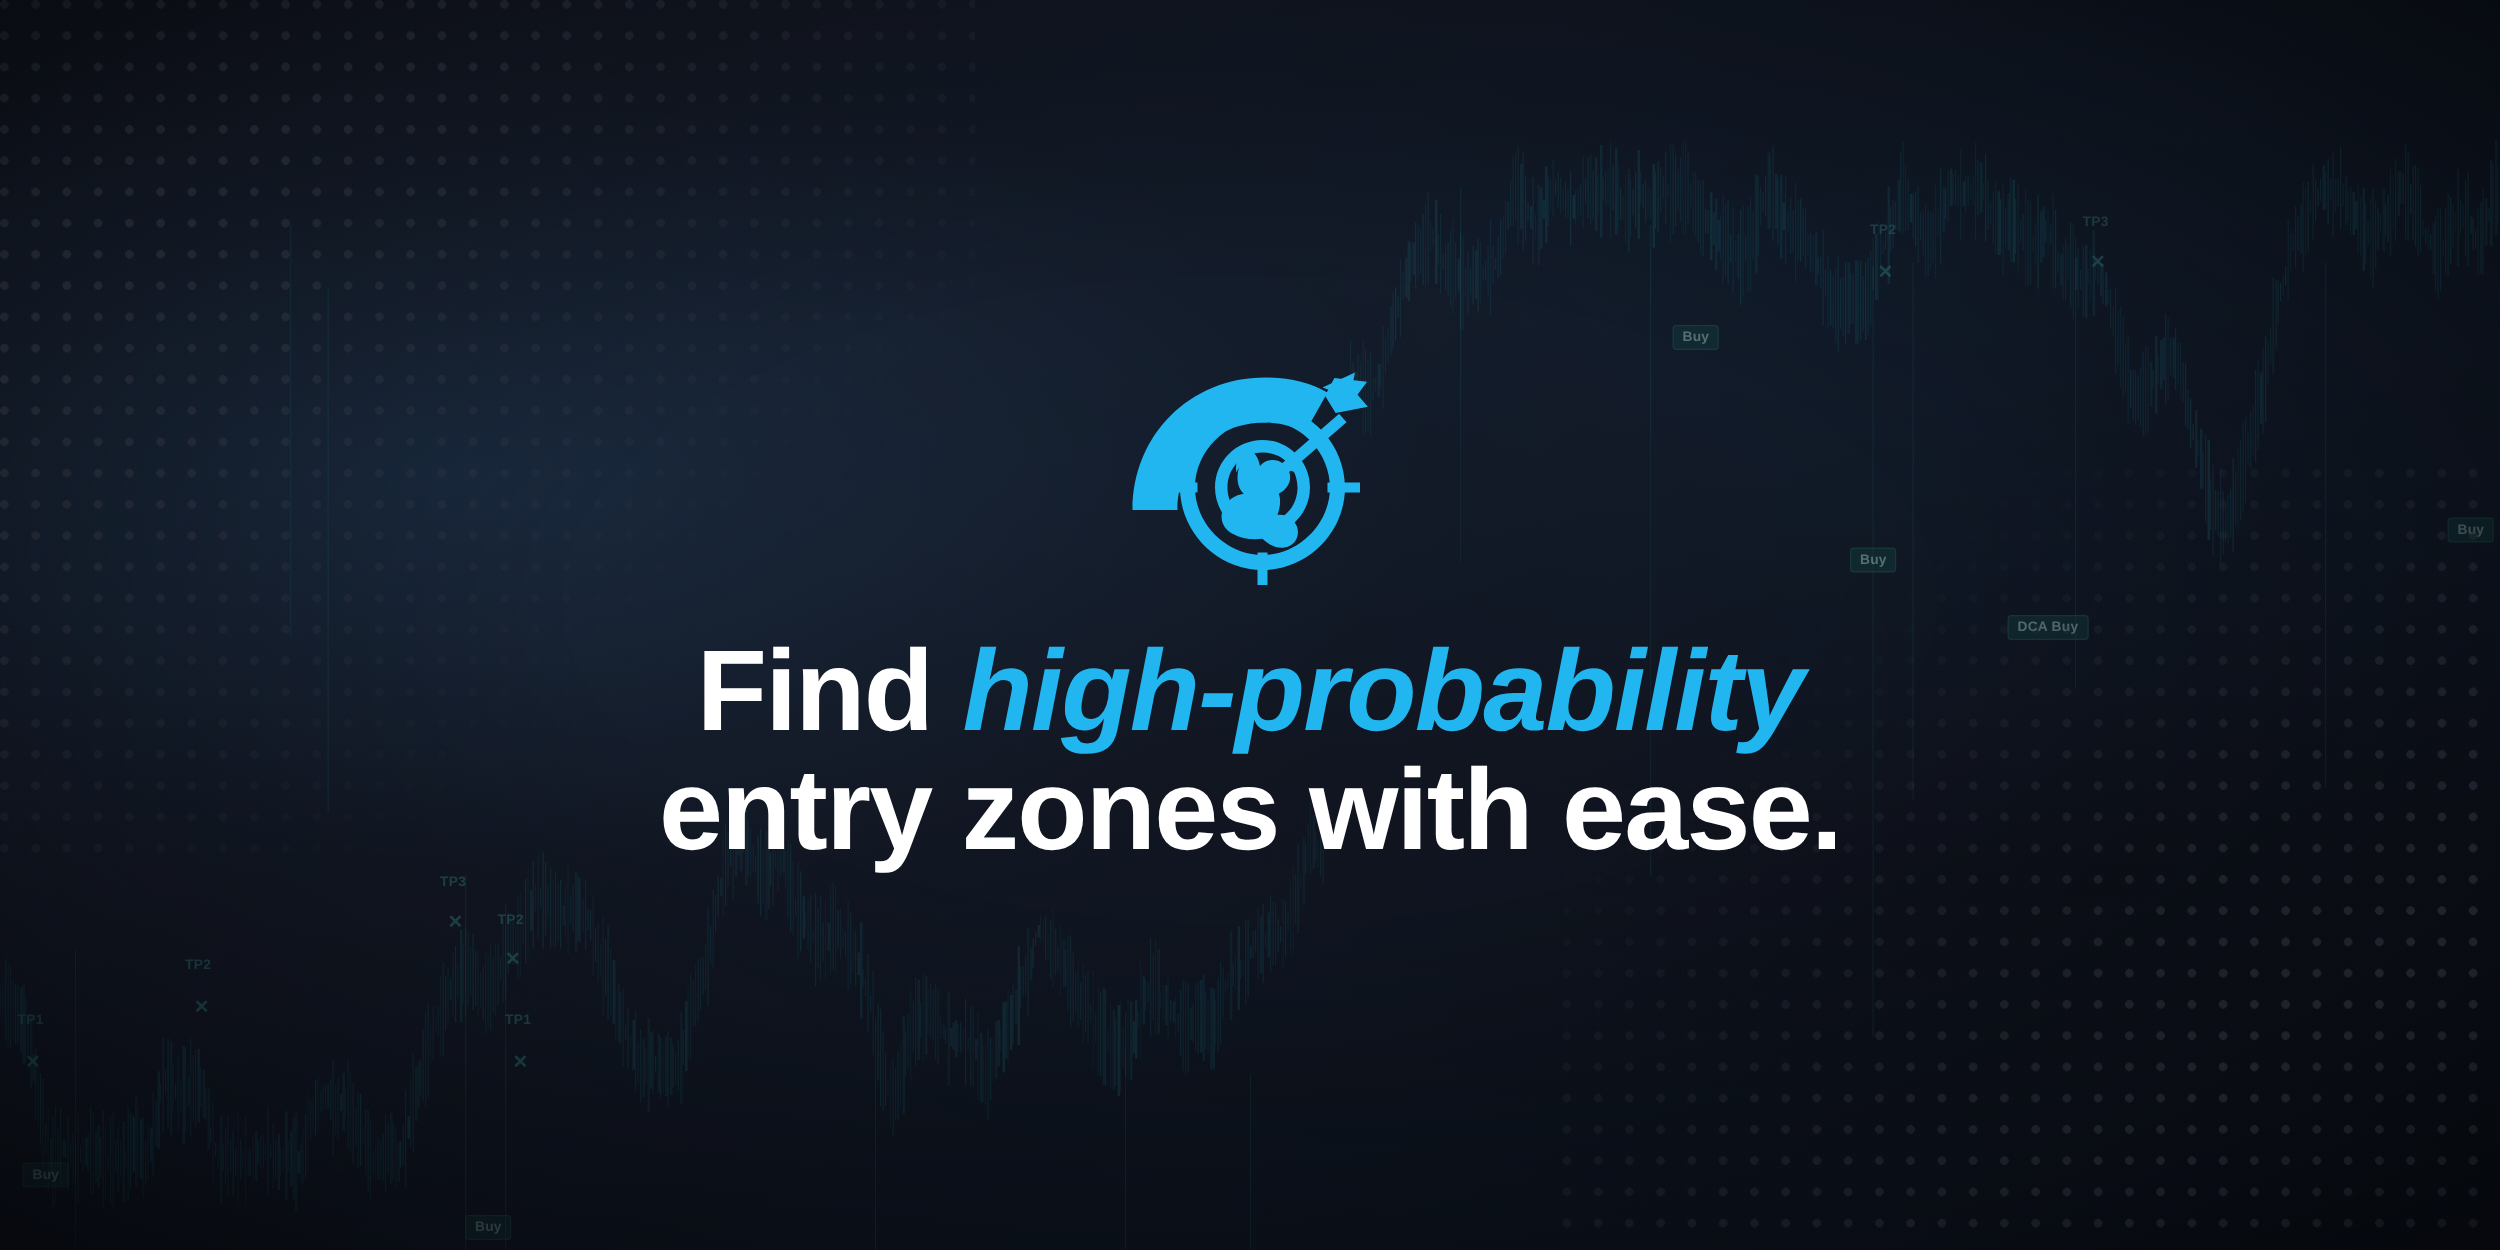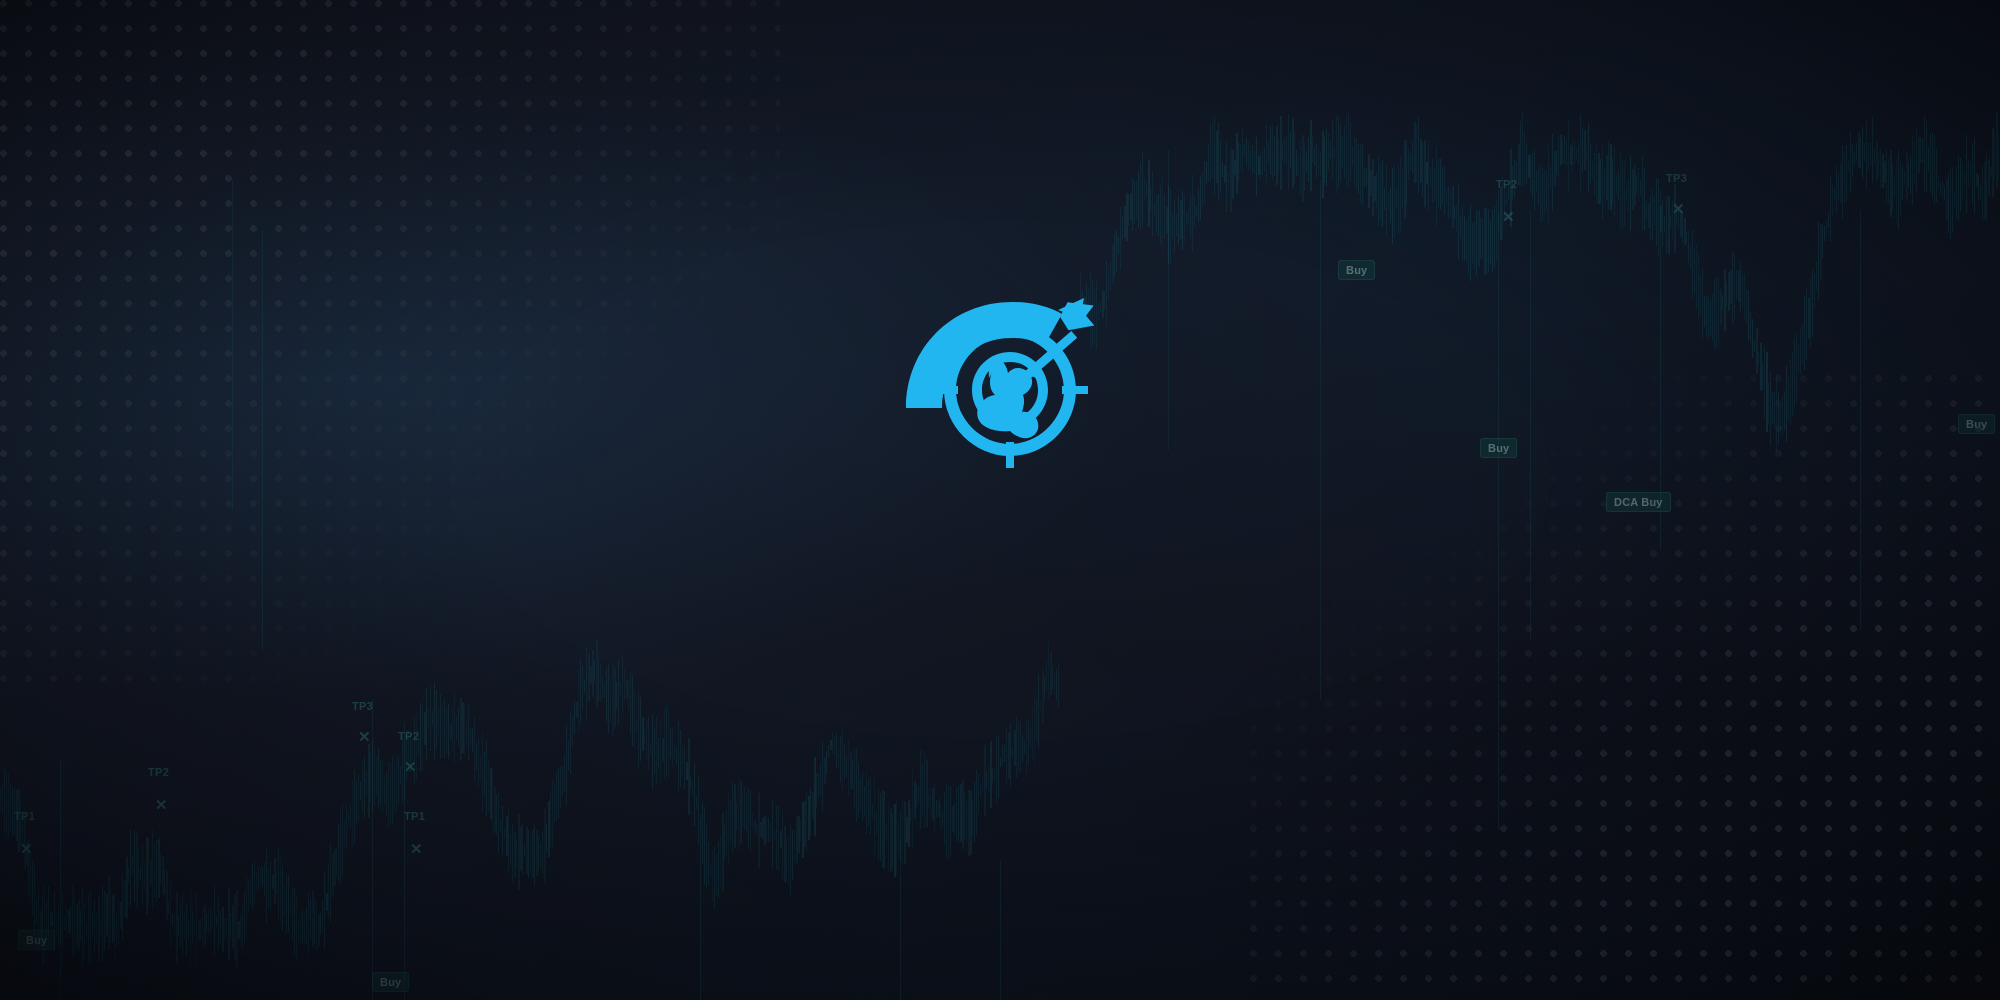--- a/index.html
+++ b/index.html
@@ -1216,15 +1216,19 @@
           <path d="M133 75 C138 76 142 80 143 85 C139 82 135 80 131 80 Z"></path>
 
           <rect x="108" y="93" width="90" height="9" transform="rotate(-41 108 97)"></rect>
 
           <path d="M170 6 L196 10 L188 20 L196 30 L170 34 L162 20 Z" transform="rotate(-2 180 20)"></path>
           <path d="M160 14 L186 2 L182 22 Z"></path>
         </g>
       </svg>
     </div>
 
+    <div id="headline">
+      <span class="hl-line"><span>Find </span><span class="hl-em">high-probability</span></span>
+      <span class="hl-line">entry zones with ease.</span>
+    </div>
 
   </div>
 </div>
 
 </body></html>

